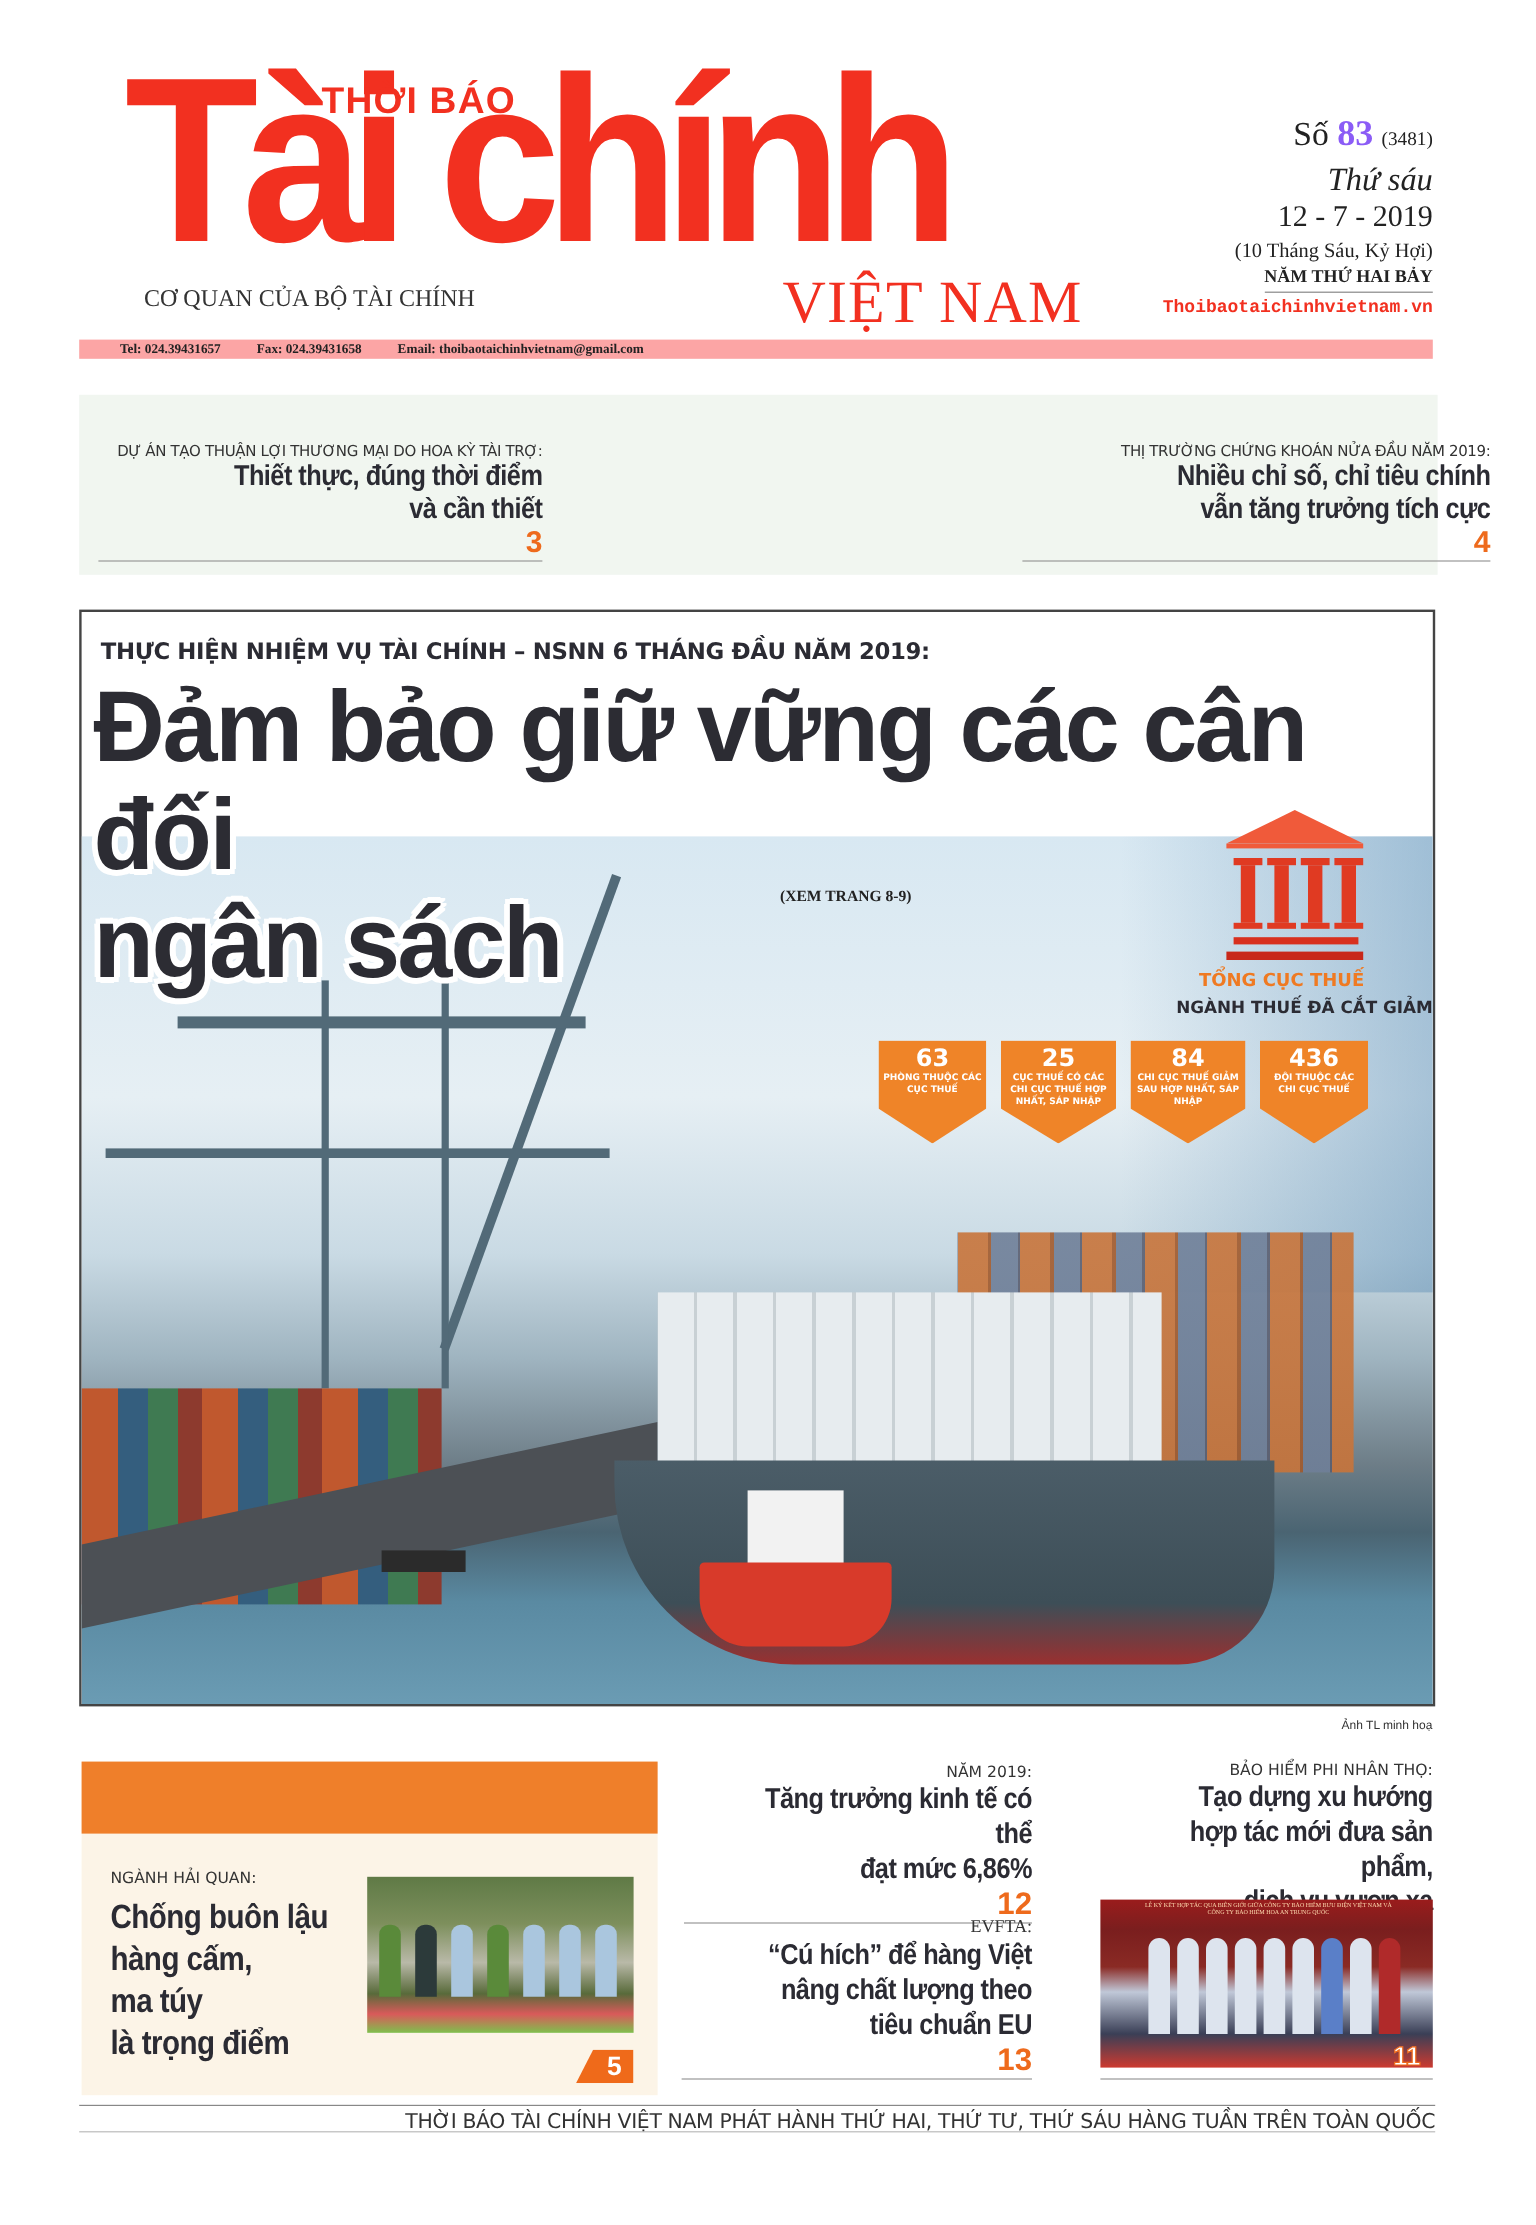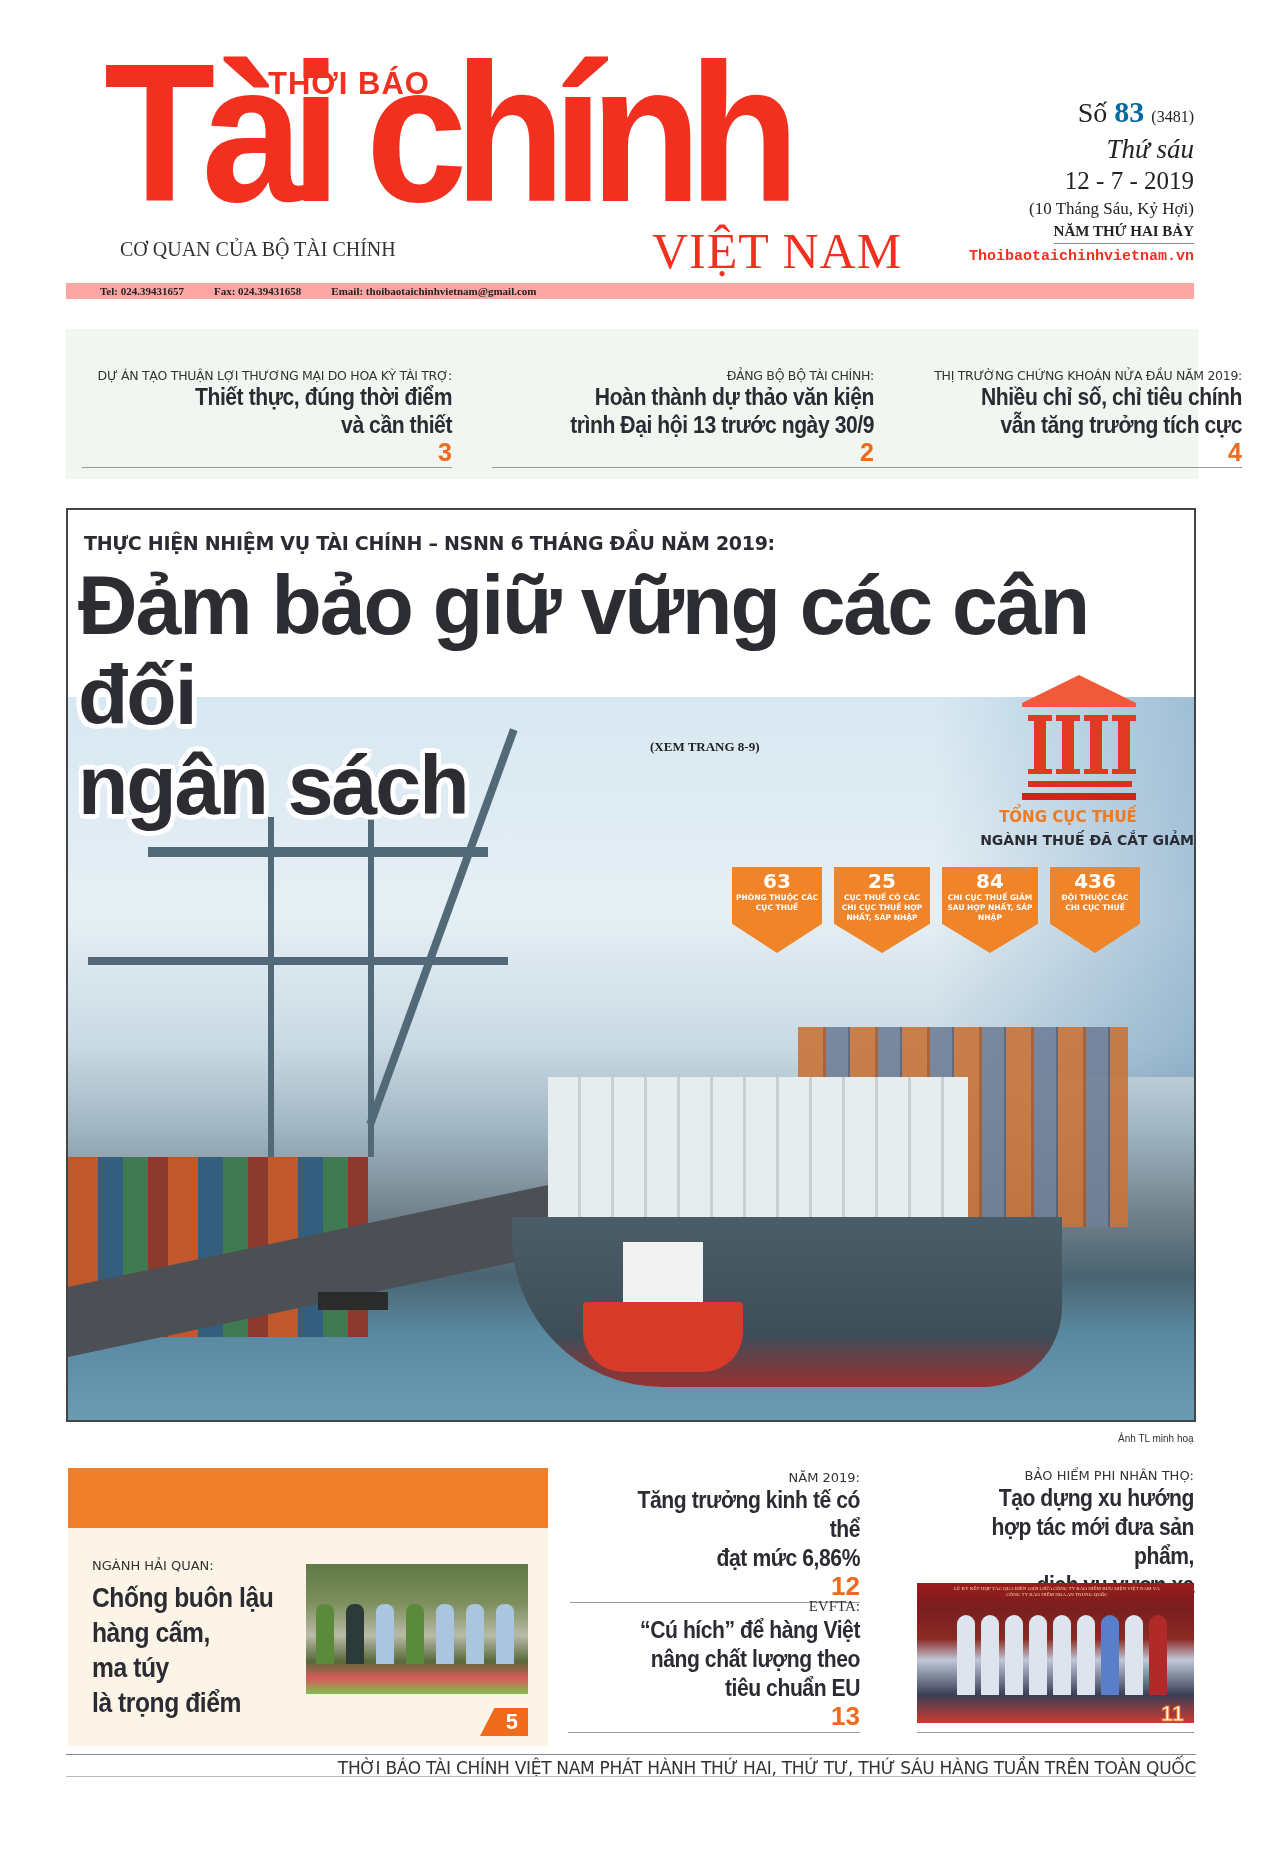--- a/index.html
+++ b/index.html
@@ -10,21 +10,21 @@
   .masthead { position: absolute; left: 66px; top: 54px; width: 1128px; height: 230px; margin-left: 40px; }
   .logo-thoi-bao { position: absolute; left: 162px; top: 12px; font-family: "Liberation Sans", sans-serif; font-weight: 700; font-size: 31px; color: #f23020; letter-spacing: 1px; }
   .logo-taichinh { position: absolute; left: -2px; top: -18px; font-family: "Liberation Sans", sans-serif; font-weight: 700; font-size: 196px; line-height: 1; color: #f23020; letter-spacing: -14px; transform: scaleX(0.93); transform-origin: left top; }
   .logo-vietnam { position: absolute; left: 546px; top: 168px; font-family: "Liberation Serif", serif; font-size: 50px; color: #f23020; letter-spacing: 1px; }
   .logo-coquan { position: absolute; left: 14px; top: 184px; font-family: "Liberation Serif", serif; font-size: 20px; color: #333; }
 
   .contact-bar { position: absolute; left: 66px; top: 283px; width: 1128px; height: 16px; background: #fca5a5; font-family: "Liberation Serif", serif; font-weight: 700; font-size: 11px; color: #222; display: flex; align-items: center; padding-left: 34px; gap: 30px; }
 
   .issue-box { position: absolute; right: 86px; top: 96px; text-align: right; font-family: "Liberation Serif", serif; color: #222; }
   .issue-line1 { font-size: 28px; line-height: 32px; }
-  .issue-line1 .num { color: #0369a1; font-weight: 700; font-size: 30px; }
+  .issue-line1 .num { color: #8b5cf6; font-weight: 700; font-size: 30px; }
   .issue-line1 .paren { font-size: 16px; }
   .issue-day { font-style: italic; font-size: 27px; line-height: 32px; }
   .issue-date { font-size: 25px; line-height: 32px; }
   .issue-lunar { font-size: 17px; line-height: 24px; }
   .issue-year { font-weight: 700; font-size: 15px; line-height: 20px; border-bottom: 1px solid #888; display: inline-block; padding-bottom: 2px; }
   .issue-site { color: #f23020; font-weight: 700; font-size: 15px; line-height: 26px; font-family: Liberation Mono, monospace; }
 
   
   .teaser-panel { position: absolute; left: 66px; top: 329px; width: 1132px; height: 150px; background: #f1f6f0; }
   .teaser { position: absolute; top: 25px; text-align: right; }
@@ -133,29 +133,20 @@
 </div>
 
 <div class="teaser-panel">
   <div class="teaser t1">
     <div class="kicker">DỰ ÁN TẠO THUẬN LỢI THƯƠNG MẠI DO HOA KỲ TÀI TRỢ:</div>
     <div class="title">
       <div>Thiết thực, đúng thời điểm</div>
       <div>và cần thiết</div>
     </div>
     <div class="page">3</div>
-    <div class="rule"></div>
-  </div>
-  <div class="teaser t2">
-    <div class="kicker">ĐẢNG BỘ BỘ TÀI CHÍNH:</div>
-    <div class="title">
-      <div>Hoàn thành dự thảo văn kiện</div>
-      <div>trình Đại hội 13 trước ngày 30/9</div>
-    </div>
-    <div class="page">2</div>
     <div class="rule"></div>
   </div>
   <div class="teaser t3">
     <div class="kicker">THỊ TRƯỜNG CHỨNG KHOÁN NỬA ĐẦU NĂM 2019:</div>
     <div class="title">
       <div>Nhiều chỉ số, chỉ tiêu chính</div>
       <div>vẫn tăng trưởng tích cực</div>
     </div>
     <div class="page">4</div>
     <div class="rule"></div>

